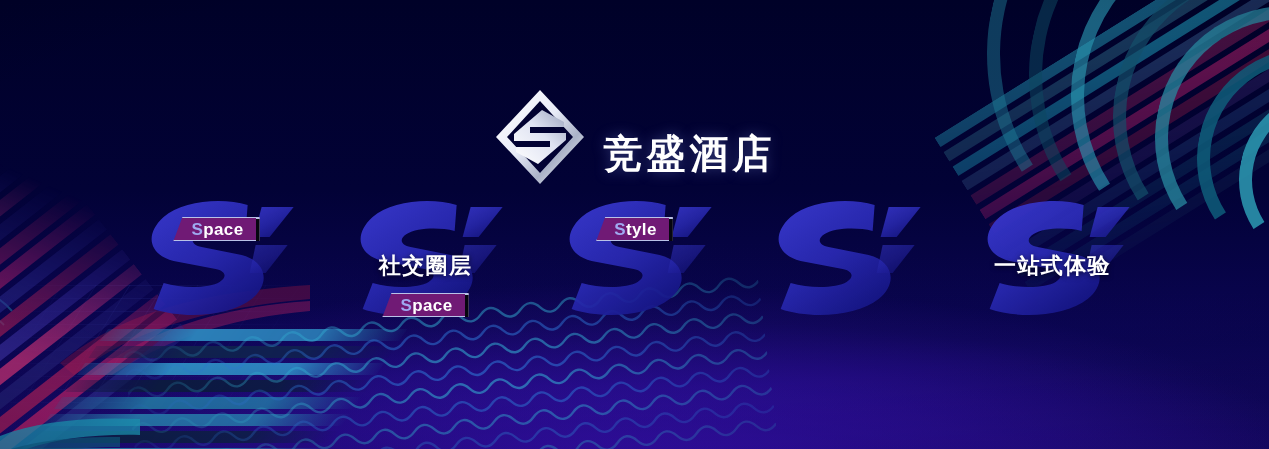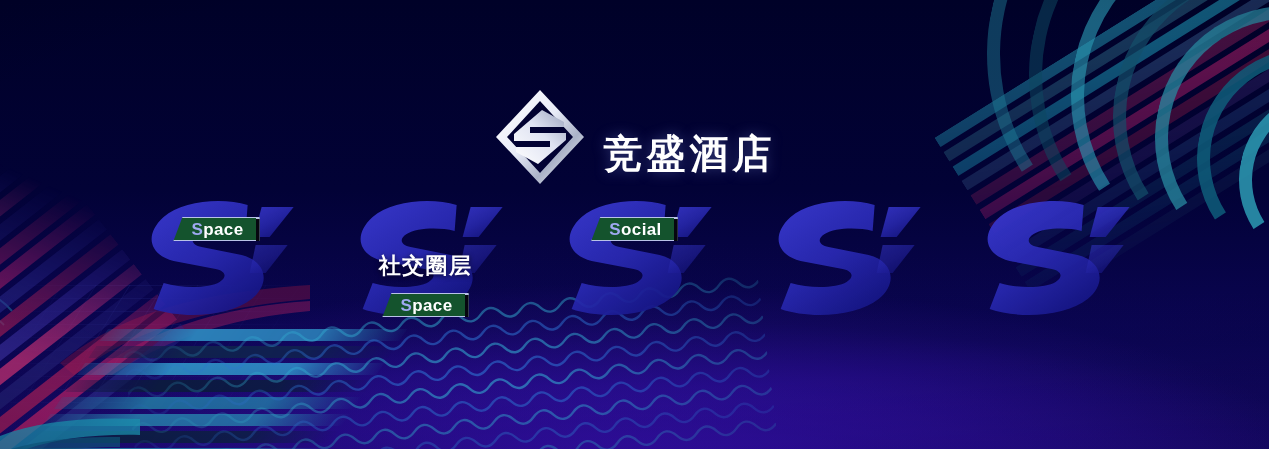--- a/index.html
+++ b/index.html
@@ -117,21 +117,21 @@
     position:relative;z-index:2;
     margin-top:46px;
     color:#ffffff;font-size:22px;font-weight:700;letter-spacing:1.4px;
     text-shadow:0 1px 5px rgba(0,0,10,.75);
     white-space:nowrap;
   }
   .badge{
     position:relative;z-index:2;margin-top:12px;
     height:24px;display:inline-flex;align-items:center;justify-content:center;
     padding:0 15px 0 17px;
-    background:#14532d;
+    background:#701a75;
     border:1px solid #b9c2e8;
     clip-path:polygon(9px 0, 100% 0, 100% 100%, 0 100%);
     white-space:nowrap;
   }
   .badge::after{
     content:"";position:absolute;right:-7px;top:0;height:100%;width:9px;
     border:1px solid #b9c2e8;border-left:none;border-radius:0 4px 4px 0;
     background:#06060f;
   }
   .badge-text{
@@ -310,21 +310,21 @@
       <stop offset="100%" stop-color="#171788"></stop>
     </linearGradient>
   </defs>
   <g fill="url(#wmg)">
     <path d="M118 6 C92 -2 52 2 34 18 C14 36 20 56 44 62 L86 70 C96 72 98 78 90 83 C80 89 54 90 34 84 L24 110 C52 120 100 118 122 100 C142 84 136 62 112 56 L72 48 C62 46 60 40 68 35 C78 29 100 28 116 32 Z"></path>
     <path d="M132 8 L164 8 L140 38 L124 38 Z" opacity=".9"></path>
     <path d="M126 46 L158 46 L136 74 L120 74 Z" opacity=".55"></path>
   </g>
 </svg>
         <div class="badge">
-       <span class="badge-text"><span class="cap">S</span><span>ocial</span></span>
+       <span class="badge-text"><span class="cap">S</span><span>tyle</span></span>
      </div>
       </div>
       <div class="feature">
         <svg class="wm" viewBox="0 0 168 128">
   <defs>
     <linearGradient id="wmg" x1="0" y1="0" x2="0.7" y2="1">
       <stop offset="0%" stop-color="#3b3bd6"></stop>
       <stop offset="55%" stop-color="#2a2ab4"></stop>
       <stop offset="100%" stop-color="#171788"></stop>
     </linearGradient>
@@ -344,16 +344,17 @@
       <stop offset="55%" stop-color="#2a2ab4"></stop>
       <stop offset="100%" stop-color="#171788"></stop>
     </linearGradient>
   </defs>
   <g fill="url(#wmg)">
     <path d="M118 6 C92 -2 52 2 34 18 C14 36 20 56 44 62 L86 70 C96 72 98 78 90 83 C80 89 54 90 34 84 L24 110 C52 120 100 118 122 100 C142 84 136 62 112 56 L72 48 C62 46 60 40 68 35 C78 29 100 28 116 32 Z"></path>
     <path d="M132 8 L164 8 L140 38 L124 38 Z" opacity=".9"></path>
     <path d="M126 46 L158 46 L136 74 L120 74 Z" opacity=".55"></path>
   </g>
 </svg>
+        <div class="feature-title">一站式体验</div>
       </div>
     </div>
 
 </div>
 
 </body></html>

